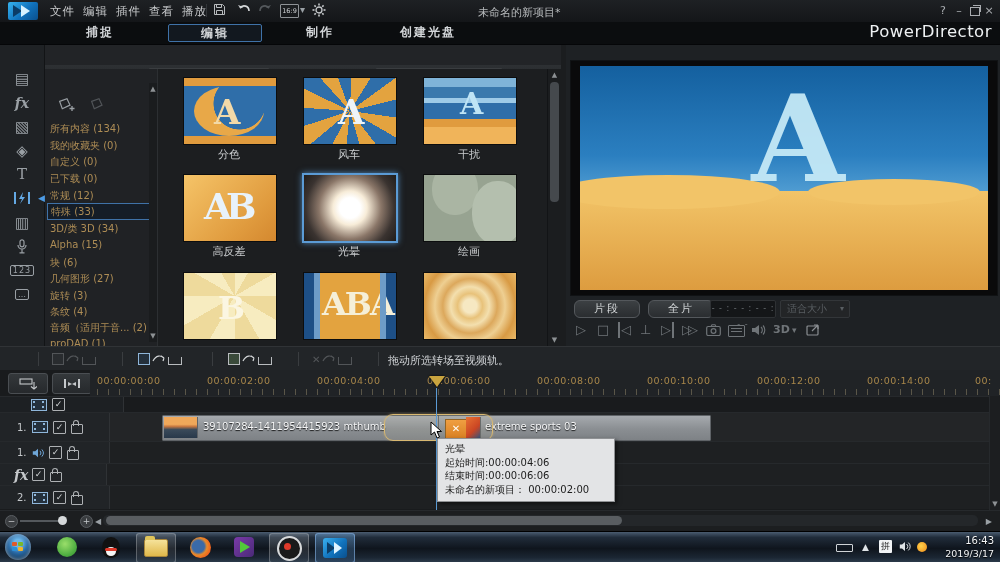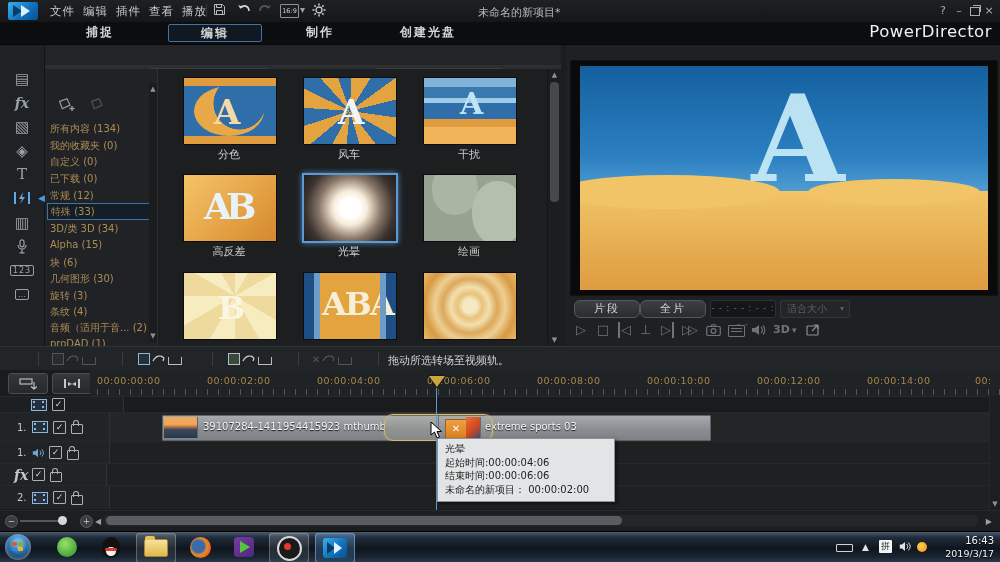--- a/index.html
+++ b/index.html
@@ -331,21 +331,21 @@
       </span>
       <span class="cat" style="top:53px">所有内容 (134)</span>
       <span class="cat" style="top:70px">我的收藏夹 (0)</span>
       <span class="cat" style="top:86px">自定义 (0)</span>
       <span class="cat" style="top:103px">已下载 (0)</span>
       <span class="cat" style="top:120px">常规 (12)</span>
       <span class="cat sel" style="top:136px">特殊 (33)</span>
       <span class="cat" style="top:153px">3D/类 3D (34)</span>
       <span class="cat" style="top:170px">Alpha (15)</span>
       <span class="cat" style="top:187px">块 (6)</span>
-      <span class="cat" style="top:203px">几何图形 (30)</span>
+      <span class="cat" style="top:203px">几何图形 (27)</span>
       <span class="cat" style="top:220px">旋转 (3)</span>
       <span class="cat" style="top:236px">条纹 (4)</span>
       <span class="cat" style="top:252px">音频（适用于音... (2)</span>
       <span class="cat" style="top:269px">proDAD (1)</span>
       <div class="catbar">
         <span class="sb-btn" style="top:0;width:8px">▲</span>
         <span class="sb-btn" style="bottom:0;width:8px">▼</span>
       </div>
     </div>
 
@@ -397,21 +397,21 @@
       <div id="scene">
         <span class="letterB">B</span>
         <div class="sand">
           <div class="dune1"></div>
             <div class="dune2"></div>
         </div>
         <span class="letterA">A</span>
       </div>
     </div>
     <span class="pv-btn" style="left:8px">片段</span>
-    <span class="pv-btn" style="left:74px">全片</span>
+    <span class="pv-btn" style="left:82px">全片</span>
     <span class="pv-tc">- - : - - : - - : - -</span>
     <span class="pv-dd">
       <span>适合大小</span><span style="position:absolute;right:5px;font-size:8px">▾</span>
     </span>
     <span class="tr-ic" style="left:10px">▷</span>
     <span class="tr-ic" style="left:31px">□</span>
     <span class="tr-ic barL" style="left:52px">◁</span>
     <span class="tr-ic" style="left:74px">⊥</span>
     <span class="tr-ic barR" style="left:95px">▷</span>
     <span class="tr-ic" style="left:116px;letter-spacing:-4px">▷▷</span>

